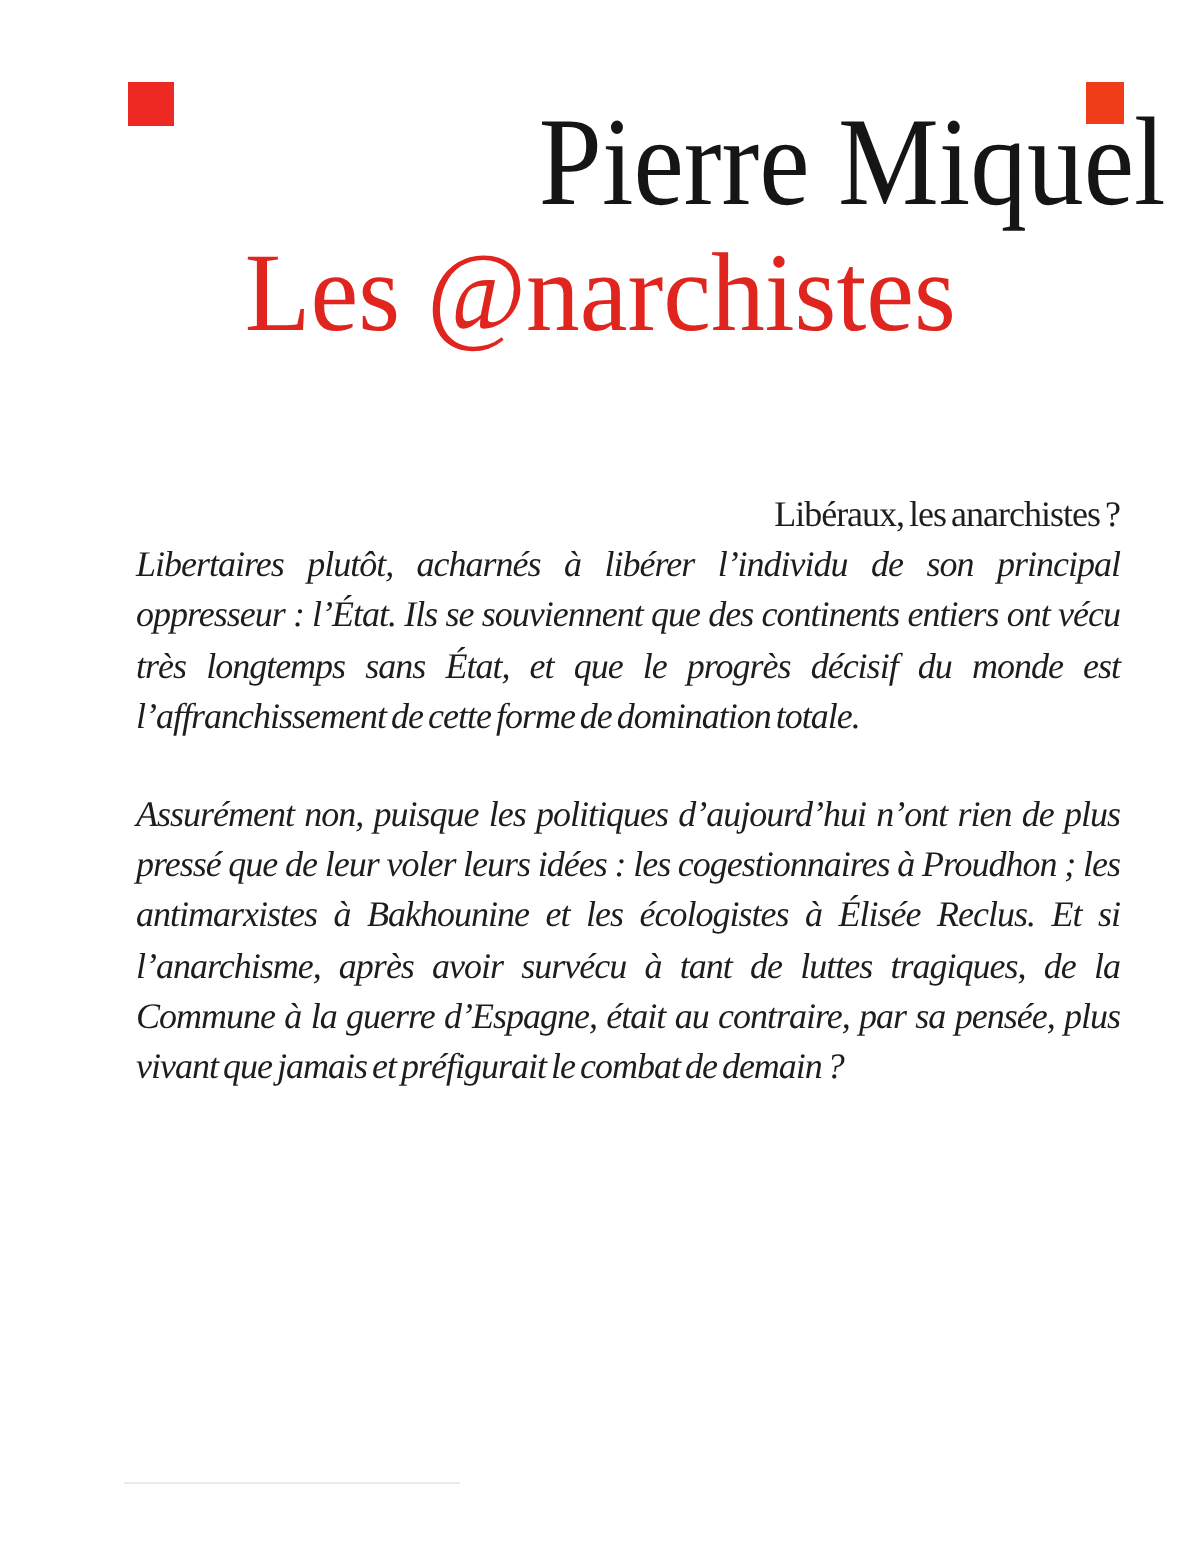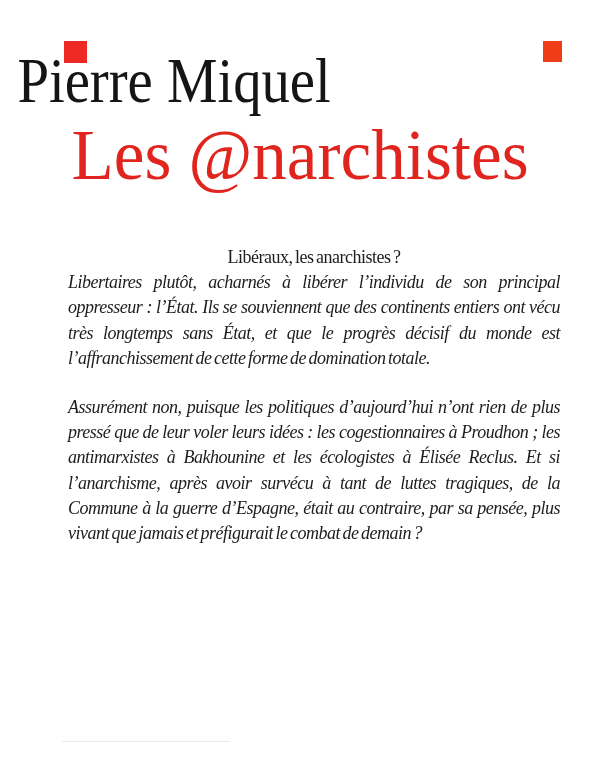--- a/index.html
+++ b/index.html
@@ -16,38 +16,38 @@
   .ornament {
     position: absolute;
   }
   .ornament.left  { left: 64px;  top: 41px; width: 23px; height: 22px; background: var(--square-red-left, #ee2823); }
   .ornament.right { left: 543px; top: 41px; width: 19px; height: 21px; background: var(--square-red-right, #ef3d19); }
 
   .author-line {
     position: absolute;
     top: 50px; left: 0;
     width: 600px;
-    text-align: left;
+    text-align: right;
     font-size: 63px;
     line-height: 1;
     color: var(--author-black, #151515);
     white-space: nowrap;
   }
   .author-line .squeeze {
     display: inline-block;
     transform: scaleX(0.90);
     transform-origin: 50% 50%;
   }
 
   .title-line {
     position: absolute;
     top: 119px; left: 0;
     width: 600px;
     text-align: center;
-    font-size: 72px;
+    font-size: 56px;
     line-height: 1;
     color: var(--accent-red, #e0251f);
     white-space: nowrap;
   }
   .title-line .squeeze {
     display: inline-block;
     transform: scaleX(0.96);
     transform-origin: 50% 50%;
   }
 
@@ -56,21 +56,21 @@
     left: 68px;
     top: 245px;
     width: 492px;
     color: var(--text-black, #1d1d1d);
     font-size: 18px;
     line-height: 25.2px;
     letter-spacing: -0.5px;
     word-spacing: -1.5px;
   }
   .para { margin: 0 0 24px 0; }
-  .para-question { text-align: center; }
+  .para-question { text-align: right; }
   .para-body { text-align: justify; font-style: italic; }
 
   .artifact-line {
     position: absolute;
     left: 62px; top: 741px;
     width: 168px; height: 1px;
     background: #ebebeb;
   }
 </style>
 </head>

